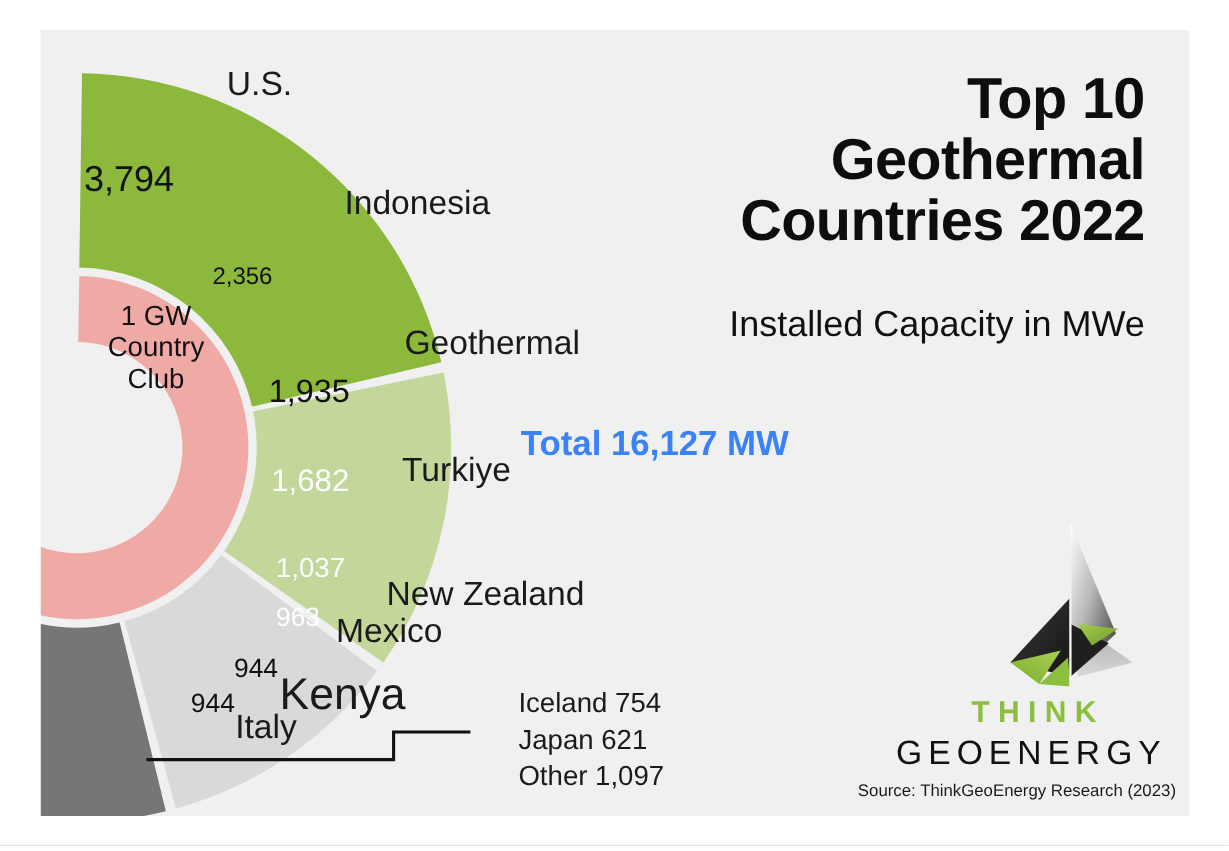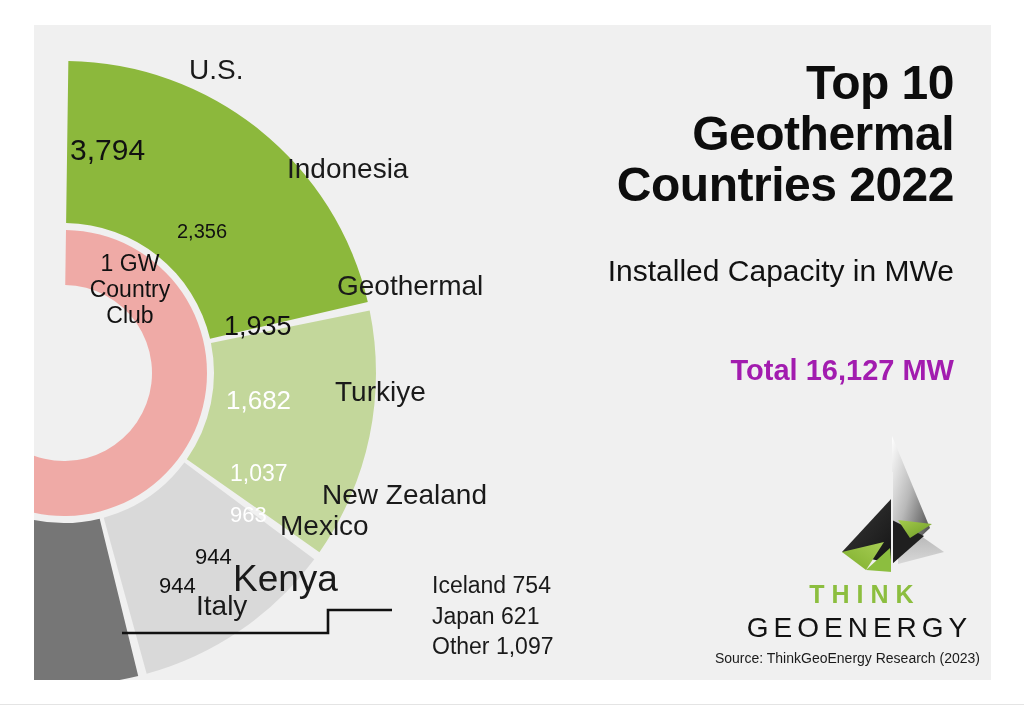--- a/index.html
+++ b/index.html
@@ -80,25 +80,25 @@
   }
   .subtitle{
     position:absolute;right:70px;top:252px;width:520px;
     text-align:right;
     font-family:"Liberation Sans", sans-serif;
     font-size:30px;line-height:1.27;
     color:#111111;
   }
   .total{
     position:absolute;right:70px;top:356px;width:520px;
-    text-align:right;
+    text-align:left;
     font-family:"Liberation Sans", sans-serif;
     font-weight:bold;
     font-size:29px;line-height:1;
-    color:#a21caf;
+    color:#3b82f6;
   }
 
   
   .logo{position:absolute;left:806px;top:432px;width:170px;height:145px;}
   .logo-think{
     position:absolute;left:740px;top:580px;width:250px;
     text-align:center;
     font-family:"Liberation Sans", sans-serif;
     font-size:25px;font-weight:bold;letter-spacing:7px;
     color:#8CBE3F;

